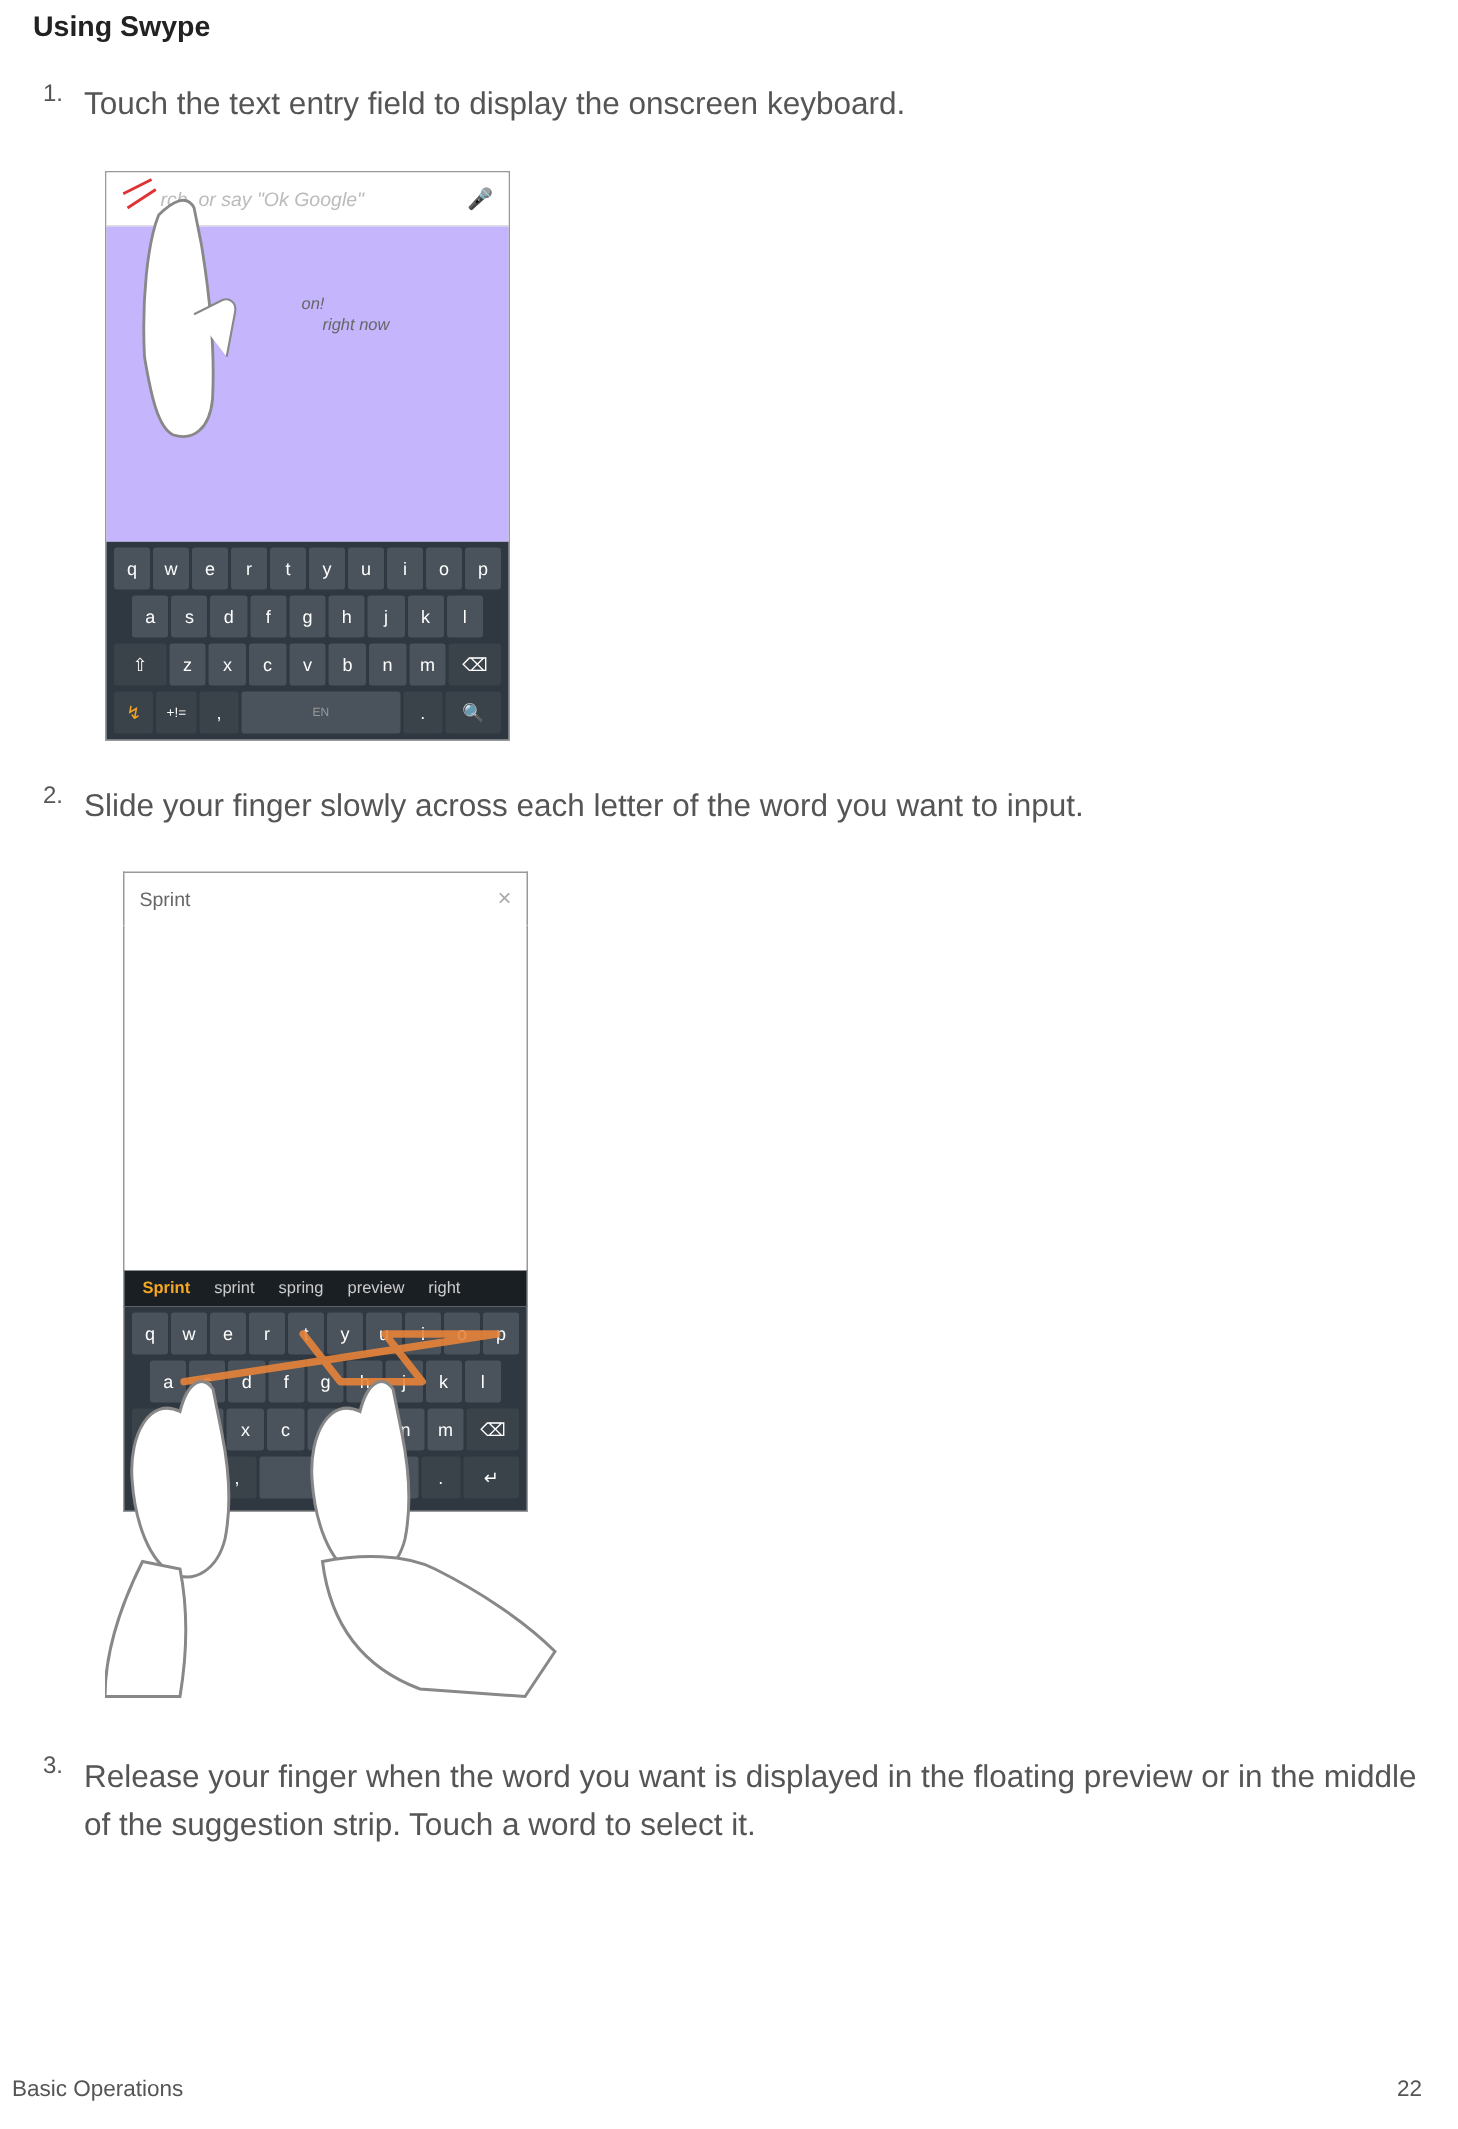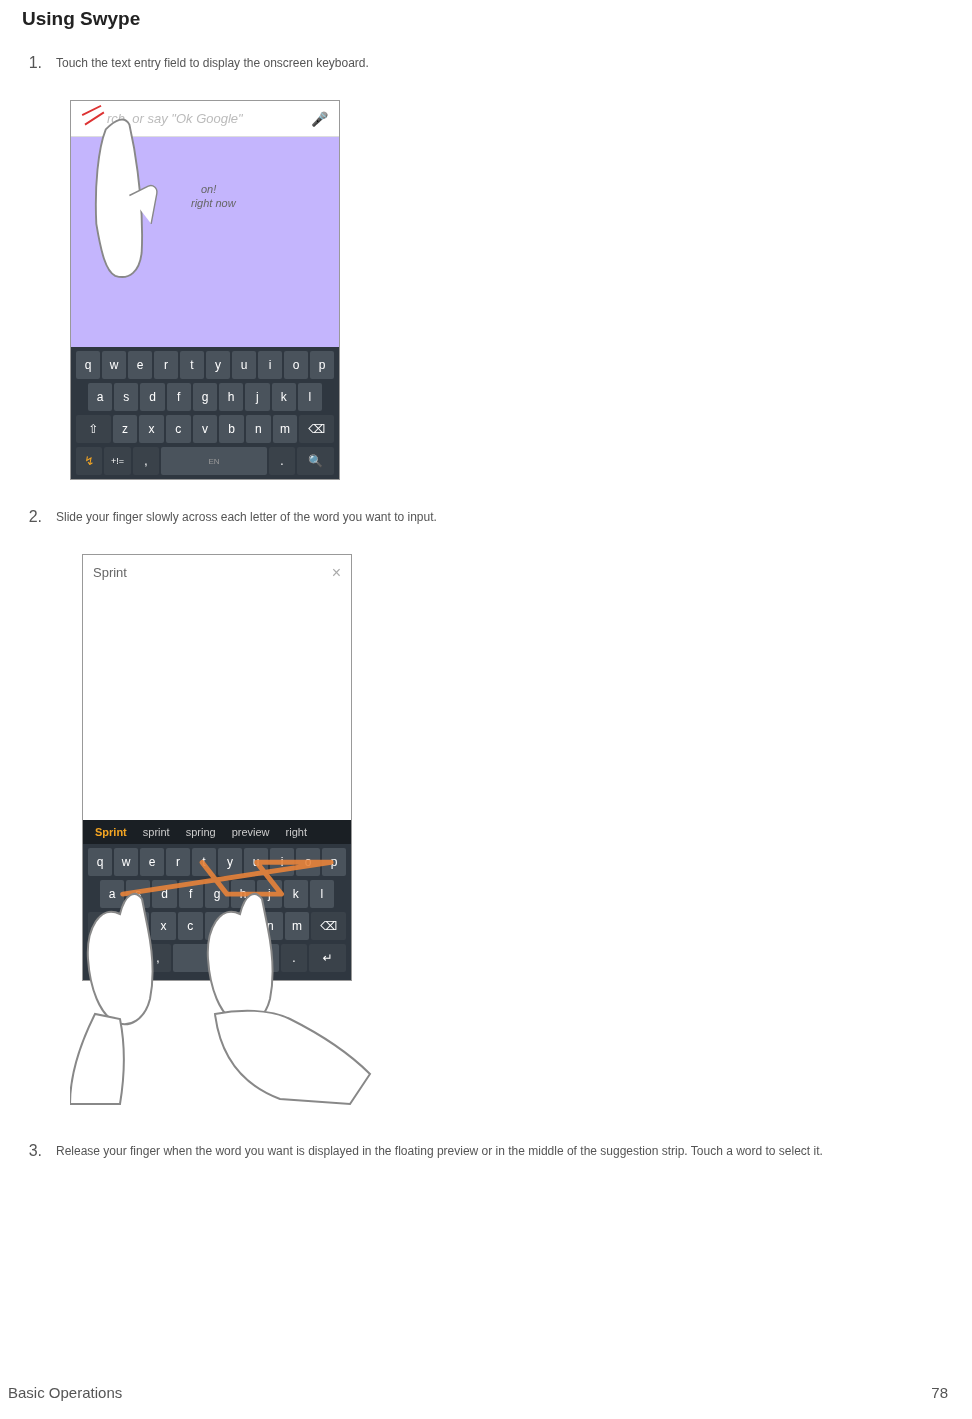--- a/index.html
+++ b/index.html
@@ -30,21 +30,21 @@
     .step-num {
       width: 48px;
       text-align: right;
       color: #555;
       font-size: 16px;
       padding-right: 14px;
       flex-shrink: 0;
     }
     .step-text {
       color: #555;
-      font-size: 12px;
+      font-size: 21px;
       line-height: 1.5;
       flex: 1;
     }
     .figure-wrap {
       margin-left: 62px;
       margin-bottom: 28px;
     }
     
     .phone {
       width: 270px;
@@ -190,21 +190,21 @@
 
   <div class="figure-wrap">
     <div class="phone">
       <div class="searchbar">
         <span class="placeholder">rch, or say "Ok Google"</span>
         <span class="mic">🎤</span>
       </div>
       <div class="body-pane">
         <div style="position:absolute; top:58px; left:46px; font-size:11px; font-style:italic; color:#666;">No</div>
         <div style="position:absolute; top:46px; left:130px; font-size:11px; font-style:italic; color:#666;">on!</div>
-        <div style="position:absolute; top:60px; left:120px; font-size:11px; font-style:italic; color:#666;">right now</div>
+        <div style="position:absolute; top:60px; left:144px; font-size:11px; font-style:italic; color:#666;">right now</div>
       </div>
       <div class="kb">
         <div class="kb-row">
           <div class="key">q</div>
           <div class="key">w</div>
           <div class="key">e</div>
           <div class="key">r</div>
           <div class="key">t</div>
           <div class="key">y</div>
           <div class="key">u</div>
@@ -332,14 +332,14 @@
   </div>
 
   <div class="step">
     <div class="step-num">3.</div>
     <div class="step-text">Release your finger when the word you want is displayed in the floating preview or in the middle of the suggestion strip. Touch a word to select it.</div>
   </div>
 </div>
 
 <div class="footer">
   <span>Basic Operations</span>
-  <span>78</span>
+  <span>22</span>
 </div>
 
 </body></html>

